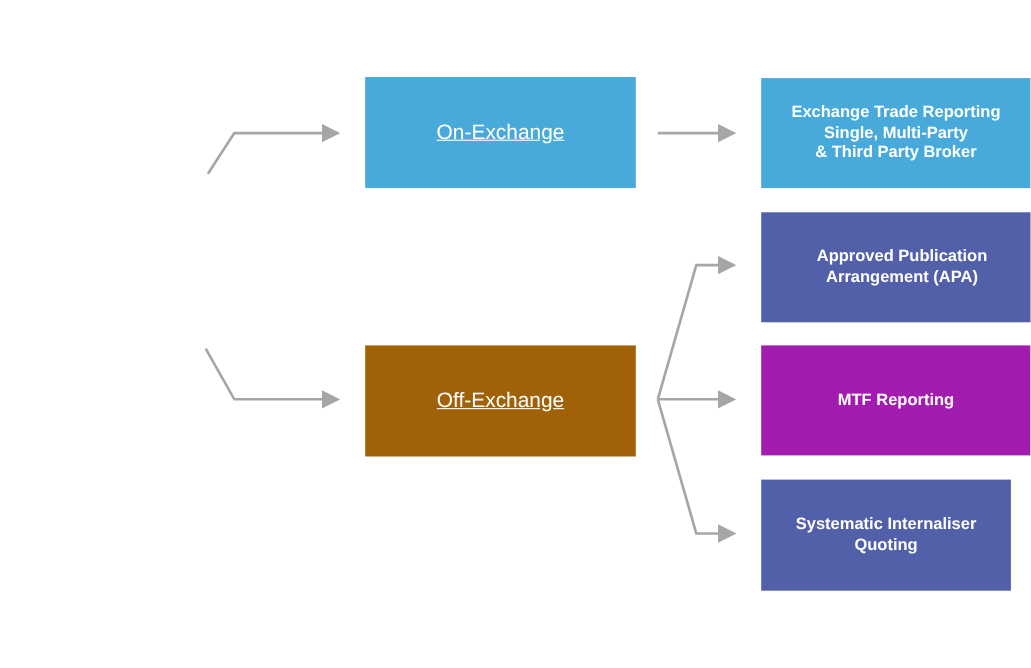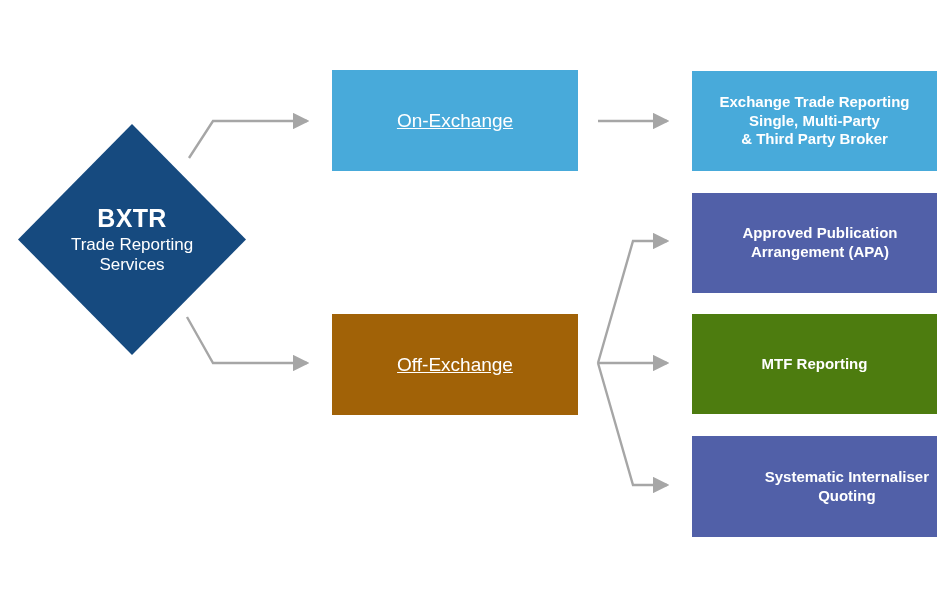--- a/index.html
+++ b/index.html
@@ -105,26 +105,25 @@
   .box-exchange-trade-reporting {
     left: 692px;  top: 71px;  width: 245px; height: 100px;
     background: #48aada;
   }
   .box-apa {
     left: 692px;  top: 193px; width: 256px; height: 100px;
     background: #5160a8;
   }
   .box-mtf {
     left: 692px;  top: 314px; width: 245px; height: 100px;
-    background: #4d7c0f;
+    background: #a21caf;
   }
   .box-si {
-    left: 692px;  top: 436px; width: 245px; height: 101px;
+    left: 692px;  top: 436px; width: 227px; height: 101px;
     background: #5160a8;
-    justify-content: flex-end;
   }
 </style>
 </head>
 <body>
 
 <div id="canvas">
 
   <svg id="connectors" viewBox="0 0 937 607" width="937" height="607" xmlns="http://www.w3.org/2000/svg">
     <defs>
       <marker id="arrowhead" markerWidth="7" markerHeight="7" refX="6" refY="3.5" orient="auto" markerUnits="strokeWidth">
@@ -138,28 +137,20 @@
 
     <line x1="598" y1="121" x2="667" y2="121" stroke="#a6a6a6" stroke-width="2.4" marker-end="url(#arrowhead)"></line>
 
     <polyline points="598,363 633,241 667,241" fill="none" stroke="#a6a6a6" stroke-width="2.4" marker-end="url(#arrowhead)"></polyline>
 
     <line x1="598" y1="363" x2="667" y2="363" stroke="#a6a6a6" stroke-width="2.4" marker-end="url(#arrowhead)"></line>
 
     <polyline points="598,363 633,485 667,485" fill="none" stroke="#a6a6a6" stroke-width="2.4" marker-end="url(#arrowhead)"></polyline>
   </svg>
 
-  <div class="diamond-wrap">
-    <div class="diamond-shape"></div>
-    <div class="diamond-text">
-      <span class="diamond-title">BXTR</span>
-      <span class="diamond-sub">Trade Reporting</span>
-      <span class="diamond-sub">Services</span>
-    </div>
-  </div>
 
   <div class="box box-on-exchange">
     <span class="box-label box-level1">On-Exchange</span>
   </div>
 
   <div class="box box-off-exchange">
     <span class="box-label box-level1">Off-Exchange</span>
   </div>
 
   <div class="box box-exchange-trade-reporting">

